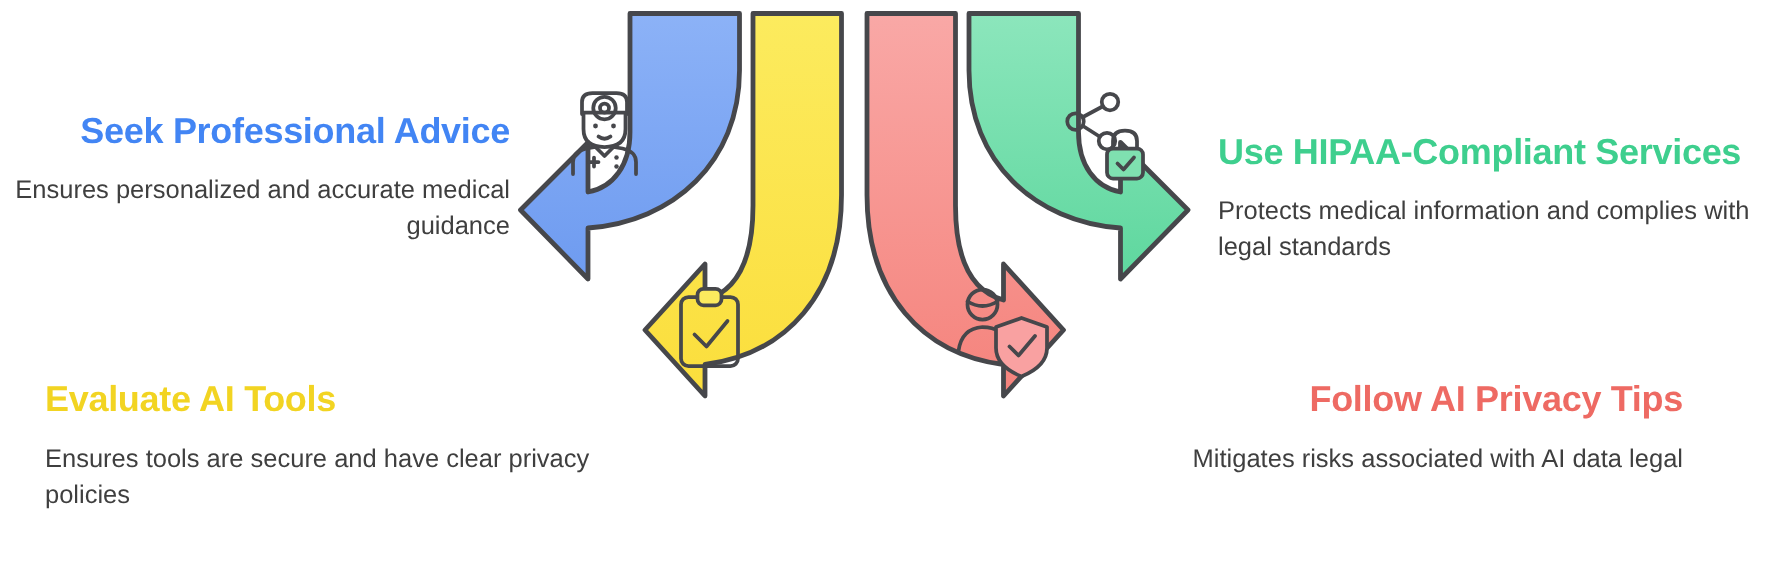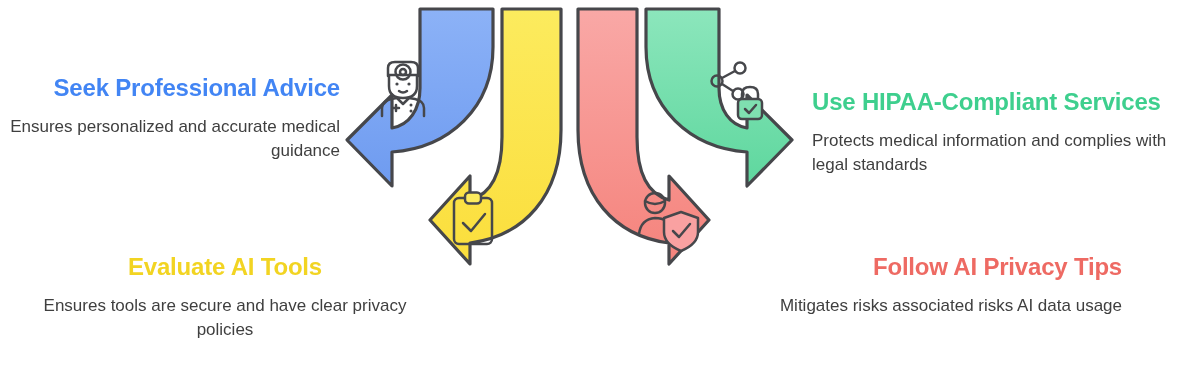--- a/index.html
+++ b/index.html
@@ -62,21 +62,21 @@
     left: 812px;
     top: 88px;
     width: 373px;
     text-align: left;
   }
 
   #block-bl {
     left: 30px;
     top: 253px;
     width: 390px;
-    text-align: center;
+    text-align: left;
   }
 
   #block-br {
     left: 722px;
     top: 253px;
     width: 400px;
     text-align: right;
   }
 </style>
 </head>
@@ -216,16 +216,16 @@
     <div class="label-desc">Protects medical information and complies with legal standards</div>
   </div>
 
   <div class="label-block" id="block-bl">
     <div class="label-title" style="color:#F2D422;">Evaluate AI Tools</div>
     <div class="label-desc">Ensures tools are secure and have clear privacy policies</div>
   </div>
 
   <div class="label-block" id="block-br">
     <div class="label-title" style="color:#EE6A63;">Follow AI Privacy Tips</div>
-    <div class="label-desc">Mitigates risks associated risks AI data usage</div>
+    <div class="label-desc">Mitigates risks associated with AI data legal</div>
   </div>
 
 </div>
 
 </body></html>

